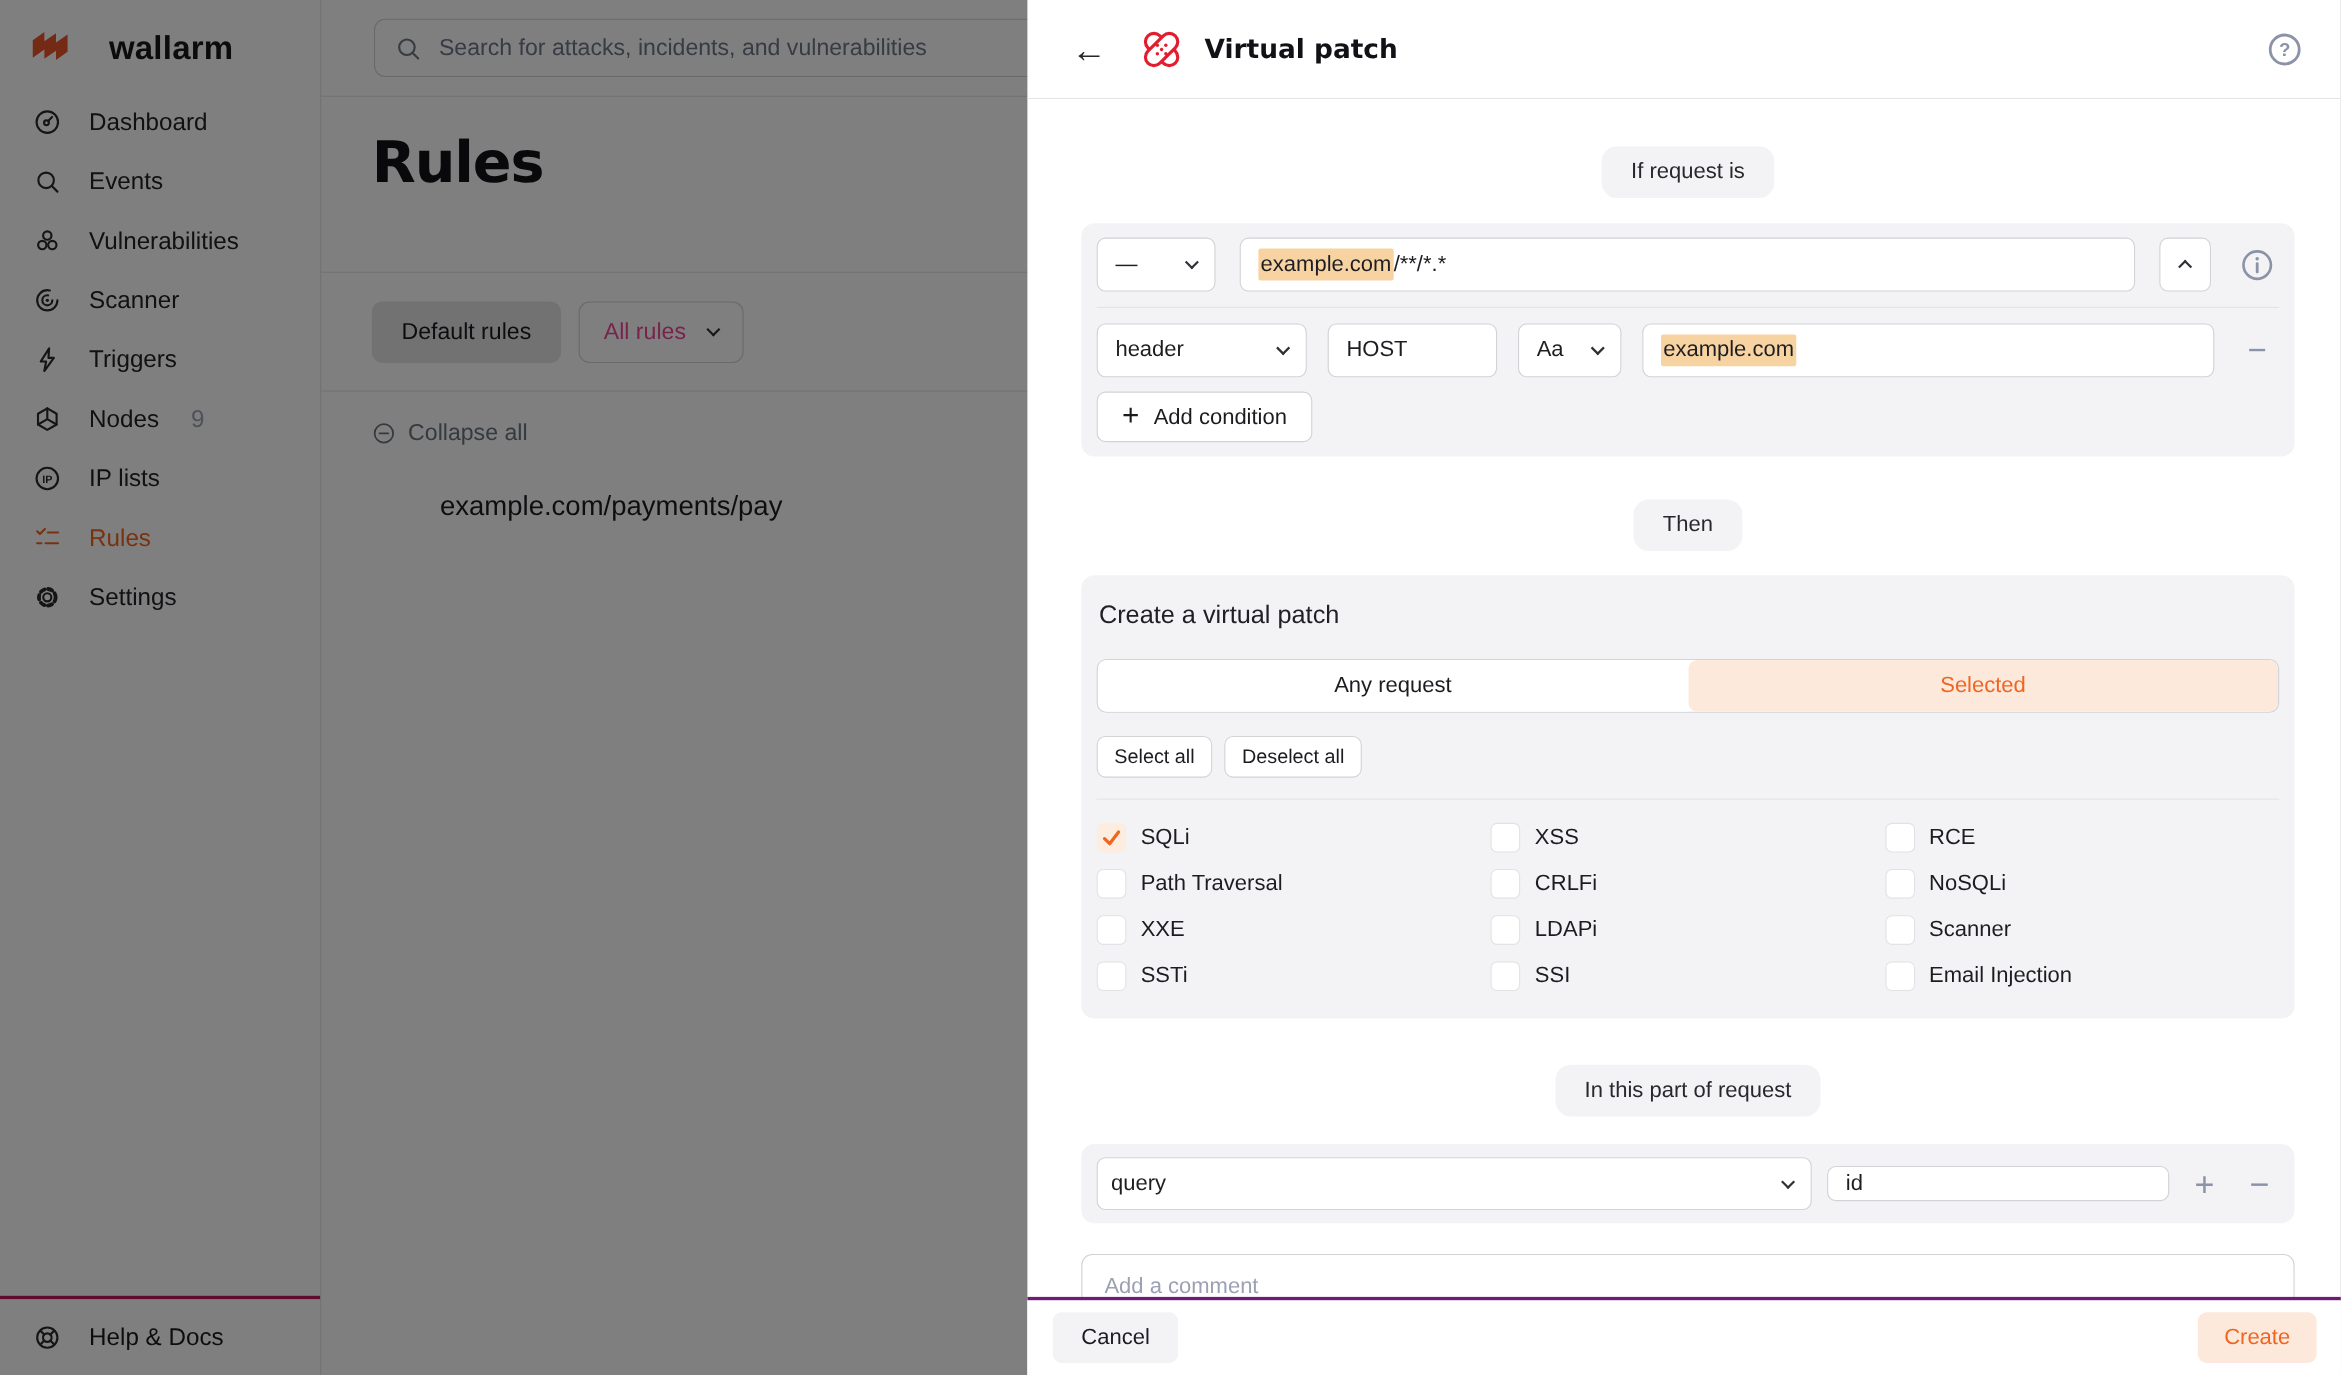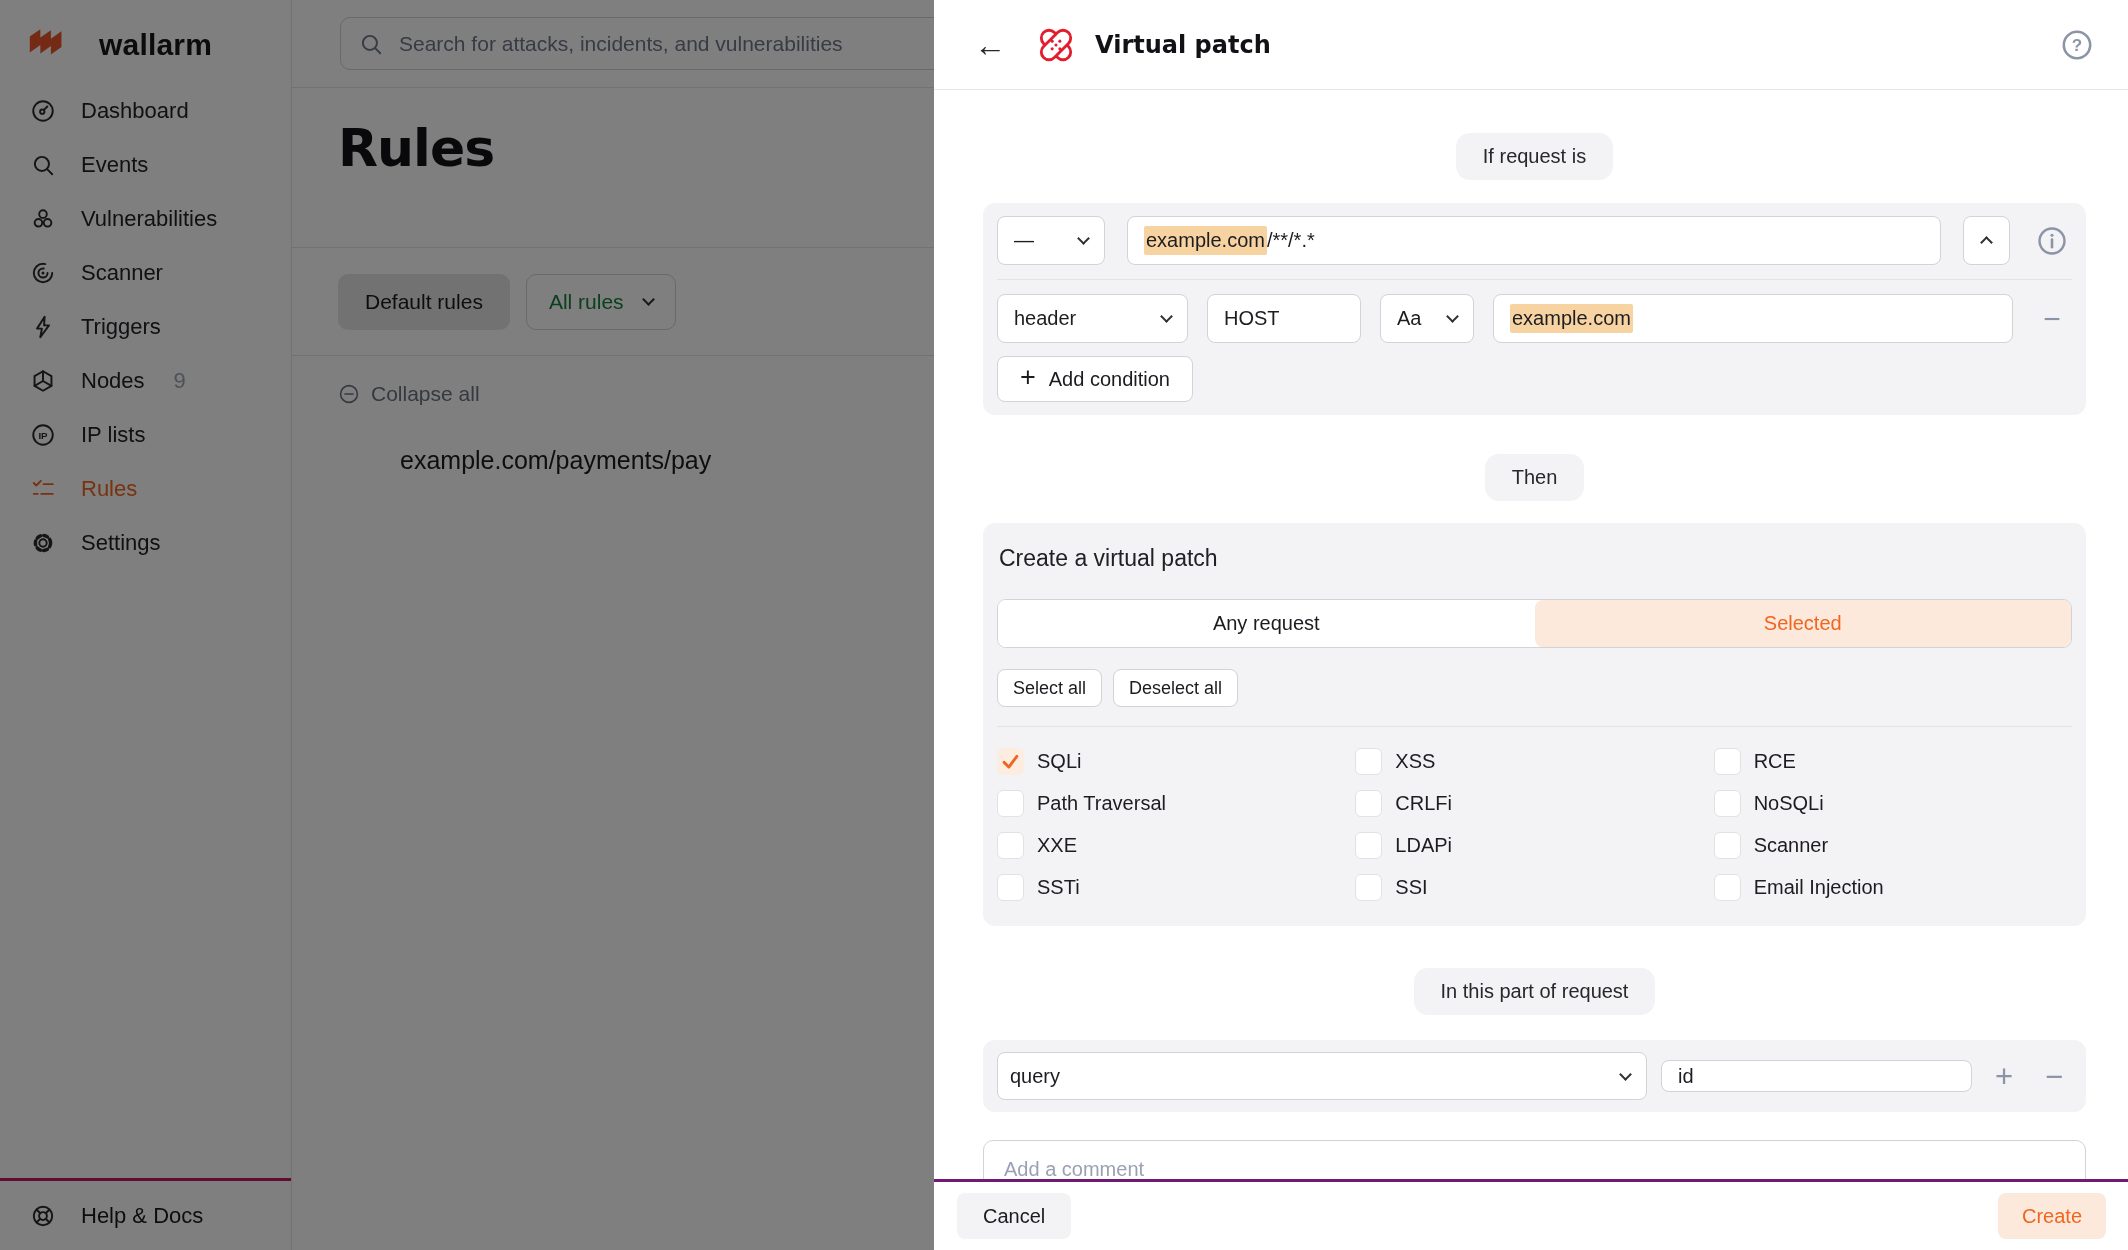--- a/index.html
+++ b/index.html
@@ -32,21 +32,21 @@
   .search-box input::placeholder { color:#6f7686; }
   .search-box svg { position:absolute; left:18px; top:14px; }
   .title-row { height:130px; border-bottom:1px solid #e4e4e7; }
   .title-row h1 { font-family:"DejaVu Sans","Liberation Sans",sans-serif; font-size:52px;
     font-weight:800; letter-spacing:-1px; color:#121216; margin:30px 0 0 46px; }
   .toolbar { height:108px; border-bottom:1px solid #e4e4e7; display:flex; align-items:center;
     gap:16px; padding-left:46px; }
   .btn-default { height:56px; padding:0 27px; border:none; border-radius:10px; background:#e4e4e7;
     font-size:21px; color:#1b1b20; display:flex; align-items:center; cursor:pointer; }
   .btn-allrules { height:56px; padding:0 22px; border:1.5px solid #d2d2d7; border-radius:10px;
-    background:#fff; font-size:21px; color:#15803d; display:flex; align-items:center; gap:20px; cursor:pointer; }
+    background:#fff; font-size:21px; color:#ec4899; display:flex; align-items:center; gap:20px; cursor:pointer; }
   .rule-list { padding:26px 0 0 46px; }
   .collapse-all { display:flex; align-items:center; gap:11px; color:#6b7280; font-size:21px; cursor:pointer; }
   .rule-url { margin:40px 0 0 62px; font-size:25px; color:#1c1c21; }
 
   
   .backdrop { position:absolute; inset:0; background:rgba(0,0,0,.5); z-index:20; }
   .drawer { position:absolute; top:0; right:0; width:1194px; height:1250px; background:#fff; z-index:30; }
   .dr-header { height:90px; border-bottom:1px solid #e6e6ea; display:flex; align-items:center; padding:0 34px 0 40px; }
   .back-arrow { font-size:32px; color:#26262b; cursor:pointer; line-height:1; }
   .dr-title { font-size:24px; font-weight:800; color:#121216; margin-left:17px;

